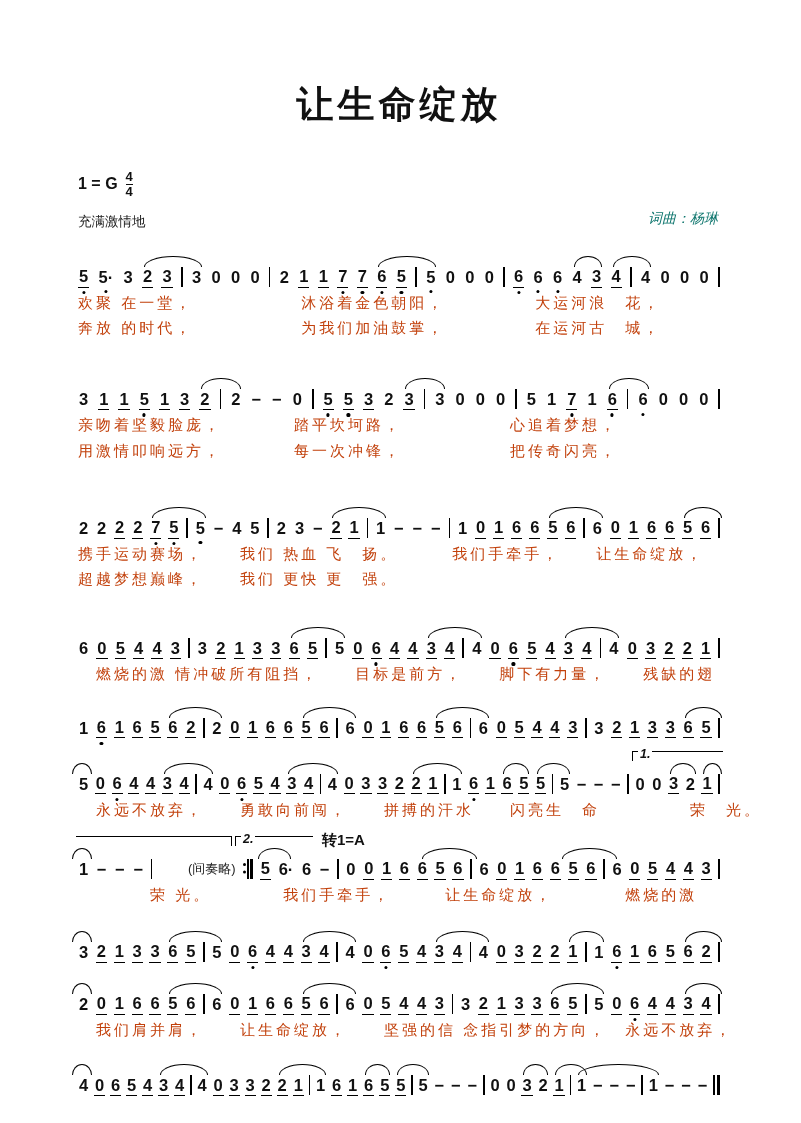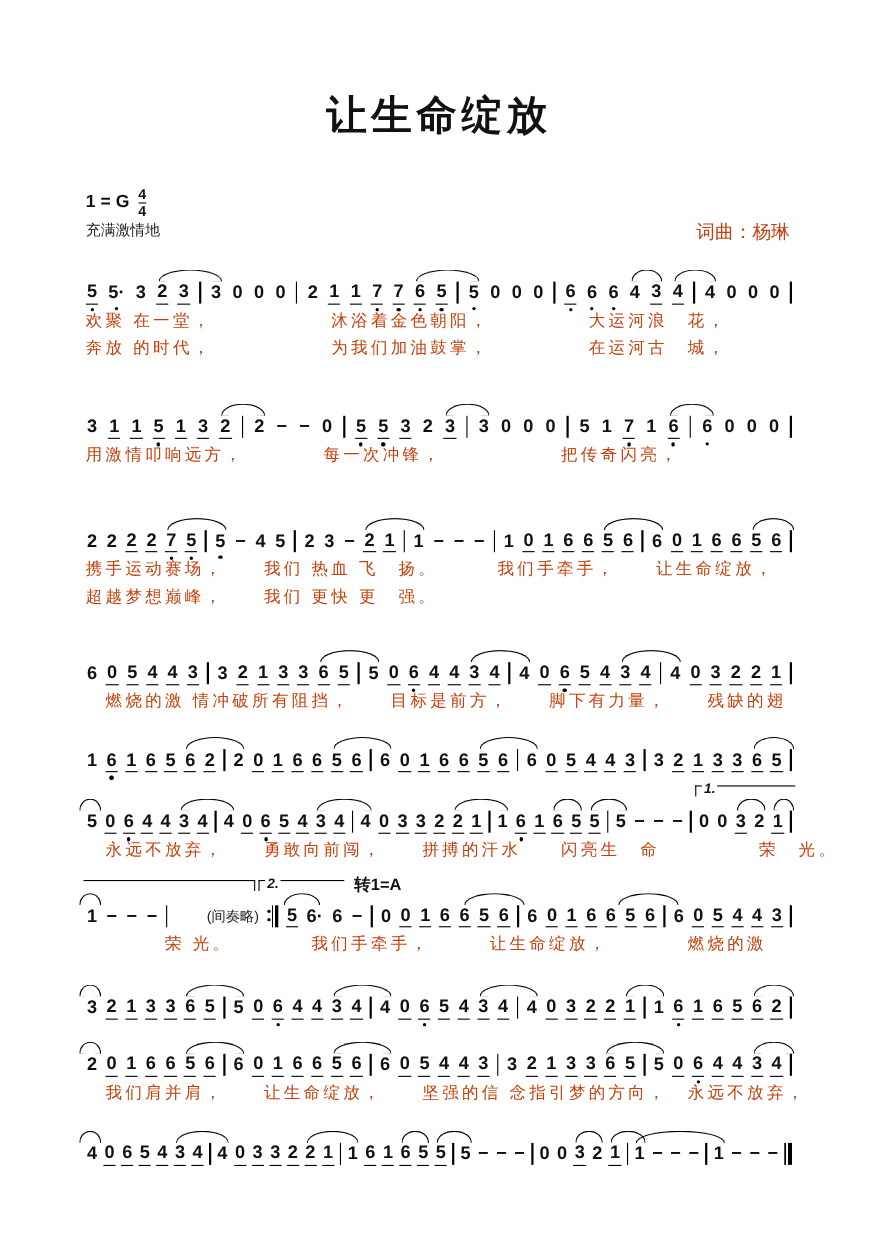--- a/index.html
+++ b/index.html
@@ -3,23 +3,23 @@
 <meta charset="utf-8">
 <style>
   html,body{margin:0;padding:0;background:#e8e8e8;}
   .page{width:801px;height:1123px;background:#ffffff;position:relative;overflow:hidden;
         font-family:"Liberation Sans","DejaVu Sans",sans-serif;color:#111;margin:0 auto;padding-left:16px;}
   .content{position:absolute;left:78px;top:58px;width:642px;}
   .title{text-align:center;font-size:37px;font-weight:700;letter-spacing:4px;margin-top:22px;}
   .keyline{margin-top:40px;font-size:16px;font-weight:700;display:flex;align-items:center;gap:8px;}
   .meter{display:inline-flex;flex-direction:column;align-items:center;font-size:13px;line-height:1.05;font-weight:700;}
   .meter .bot{border-top:1.6px solid #111;padding-top:0.5px;}
-  .subline{margin-top:2px;position:relative;height:20px;}
+  .subline{margin-top:13px;position:relative;height:20px;}
   .tempo{font-size:13.5px;color:#222;}
-  .credit{position:absolute;right:2px;top:-2px;font-size:17px;color:#c2410c;}
+  .credit{position:absolute;right:2px;top:-2px;font-size:14px;color:#0f766e;font-style:italic;}
   .score{margin-top:10px;}
   .system{padding-top:24px;}
   .noterow{position:relative;display:flex;justify-content:space-between;align-items:center;height:22px;}
   .note{position:relative;text-align:center;font-weight:700;font-size:16.5px;line-height:20px;flex:0 0 auto;}
   .note .num{display:inline-block;padding:0 1px;}
   .note .num.ul{border-bottom:1.7px solid #000;padding-bottom:0.5px;}
   .lodot{position:absolute;left:50%;transform:translateX(-50%);bottom:-6.5px;width:3.2px;height:3.2px;border-radius:50%;background:#000;}
   .bar{flex:0 0 auto;}
   .bar.thin{width:1.6px;height:20px;background:#000;}
   .bar.endb{width:6.5px;height:20px;background:linear-gradient(90deg,#000 0,#000 1.6px,transparent 1.6px,transparent 3.6px,#000 3.6px,#000 6.5px);}
@@ -133,20 +133,21 @@
             <div class="bar thin"></div>
             <div class="note"><span class="num">6</span><div class="lodot"></div></div>
             <div class="note"><span class="num">0</span></div>
             <div class="note"><span class="num">0</span></div>
             <div class="note"><span class="num">0</span></div>
             <div class="bar thin"></div>
             <div class="arc" style="left: 122.65px; width: 38.7px;"></div>
             <div class="arc" style="left: 326.65px; width: 38.7px;"></div>
             <div class="arc" style="left: 530.65px; width: 38.7px;"></div>
           </div>
+          <div class="lyrics">亲吻着坚毅脸庞，　　　　踏平坎坷路，　　　　　　心追着梦想，</div>
           <div class="lyrics">用激情叩响远方，　　　　每一次冲锋，　　　　　　把传奇闪亮，</div>
         </div>
         <div class="system" style="margin-top: 32px;">
           <div class="noterow">
             <div class="note"><span class="num">2</span></div>
             <div class="note"><span class="num">2</span></div>
             <div class="note"><span class="num ul">2</span></div>
             <div class="note"><span class="num ul">2</span></div>
             <div class="note"><span class="num ul">7</span><div class="lodot"></div></div>
             <div class="note"><span class="num ul">5</span><div class="lodot"></div></div>

